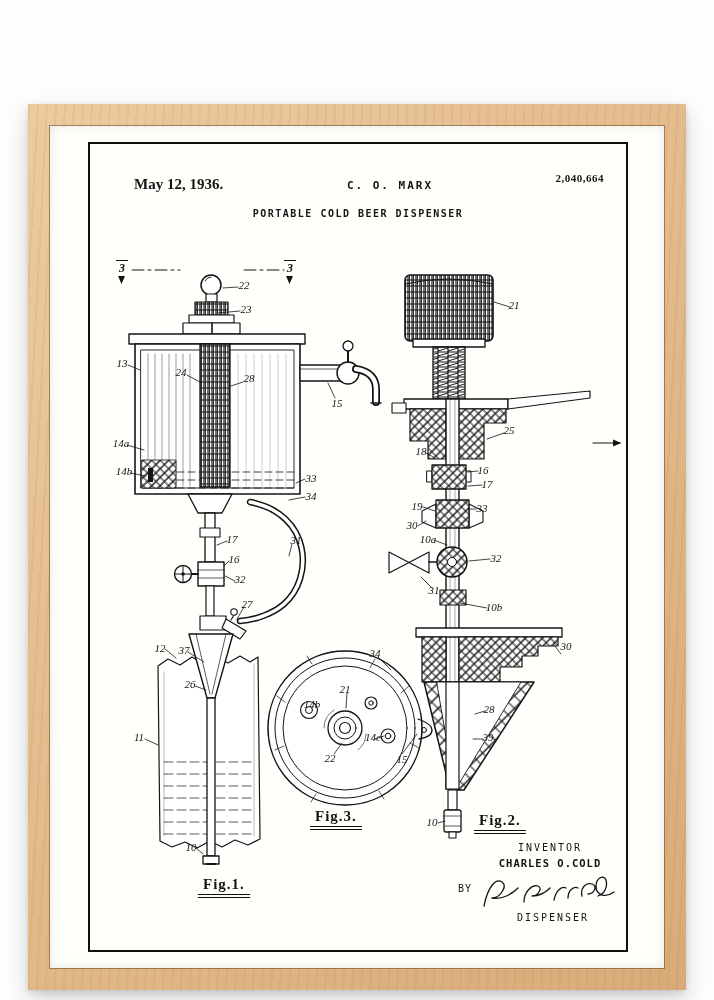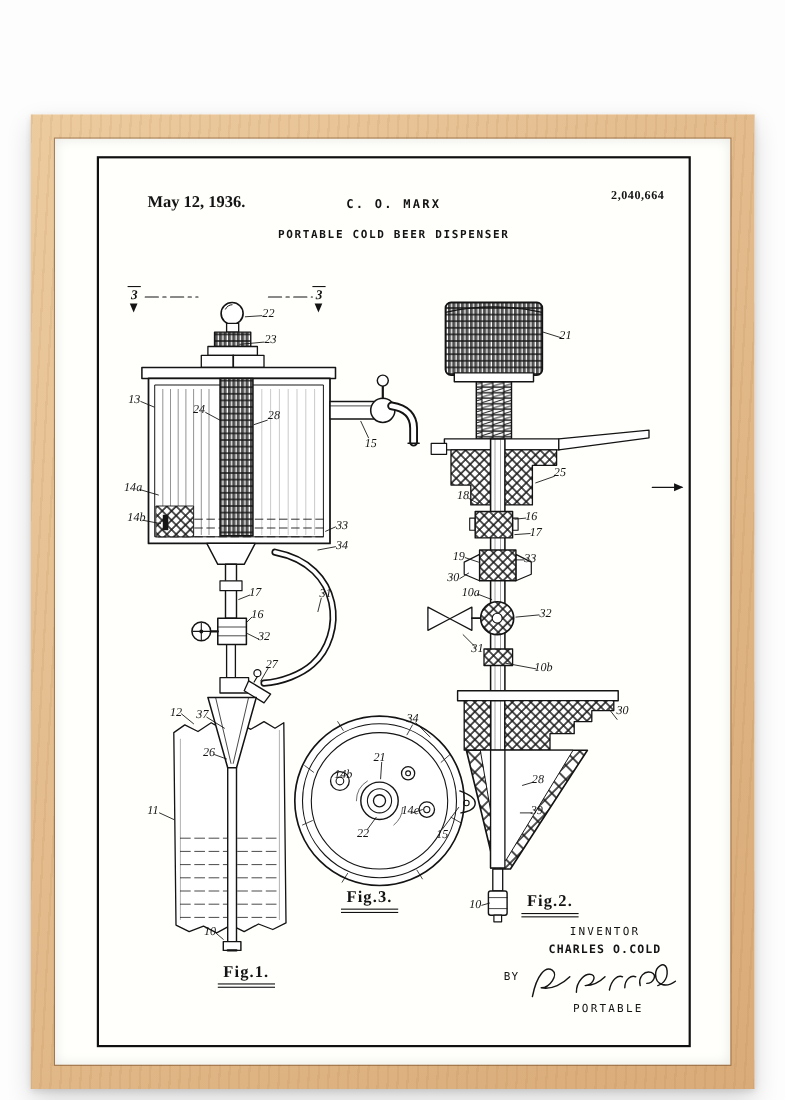--- a/index.html
+++ b/index.html
@@ -8,21 +8,21 @@
   .frame{position:absolute;left:28px;top:57px;width:658px;height:886px;
     background:
       repeating-linear-gradient(93deg,rgba(165,115,60,.10) 0 2px,rgba(255,255,255,0) 2px 9px),
       linear-gradient(135deg,#eccb9f 0%,#e3bb8c 45%,#d9ab78 100%);
     box-shadow:0 10px 22px rgba(0,0,0,.16),0 2px 6px rgba(0,0,0,.12);margin-top:47px;}
   .frame::after{content:"";position:absolute;inset:21px;border:1px solid rgba(110,70,30,.55);pointer-events:none;}
   .paper{position:absolute;inset:22px;background:#fffffc;box-shadow:inset 0 0 12px rgba(0,0,0,.10);}
   .border-rect{position:absolute;left:38px;top:16px;width:540px;height:810px;border:2px solid #101010;box-sizing:border-box;}
   .hdr{position:absolute;white-space:nowrap;}
   .date{left:84px;top:50px;font-weight:bold;font-size:15px;}
-  .author{left:38px;top:53px;width:540px;text-align:center;font-family:"DejaVu Sans Mono",monospace;font-weight:bold;font-size:11px;letter-spacing:2px;}
+  .author{left:38px;top:53px;width:540px;text-align:center;font-family:"DejaVu Sans Mono",monospace;font-weight:bold;font-size:11px;letter-spacing:2px;padding-left:32px;}
   .number{right:60px;top:46px;font-weight:bold;font-size:11px;letter-spacing:.5px;}
   .title{left:38px;top:82px;width:540px;text-align:center;font-family:"DejaVu Sans Mono",monospace;font-weight:bold;font-size:10px;letter-spacing:1.5px;}
   .filed{left:38px;top:104px;width:540px;text-align:center;font-family:"DejaVu Sans Mono",monospace;font-size:10px;letter-spacing:1px;}
   svg.drawing{position:absolute;left:38px;top:16px;width:540px;height:810px;}
   .annotation-layer{position:absolute;left:0;top:0;width:614px;height:842px;}
   .ref{position:absolute;transform:translate(-50%,-50%);font-style:italic;font-size:11px;font-family:"Liberation Serif",serif;white-space:nowrap;}
   .secmark{position:absolute;font-style:italic;font-weight:bold;font-size:12px;border-top:1.5px solid #141414;padding:0 3px;}
   .figlabel{position:absolute;font-weight:bold;font-size:15px;letter-spacing:1px;border-bottom:4px double #101010;padding:0 5px 1px;}
   .tw{position:absolute;font-family:"DejaVu Sans Mono",monospace;white-space:nowrap;}
   .inv-label{left:420px;top:716px;width:160px;text-align:center;font-size:10px;letter-spacing:2px;}
@@ -254,17 +254,17 @@
       <span class="secmark" style="left:66px;top:134px">3</span>
       <span class="secmark" style="left:234px;top:134px">3</span>
 
       <div class="figlabel" style="left:148px;top:750px">Fig.1.</div>
       <div class="figlabel" style="left:260px;top:682px">Fig.3.</div>
       <div class="figlabel" style="left:424px;top:686px">Fig.2.</div>
 
       <div class="tw inv-label">INVENTOR</div>
       <div class="tw inv-name">CHARLES O.COLD</div>
       <div class="tw by-label">BY</div>
-      <div class="tw attorney-label">PORTABLE</div>
+      <div class="tw attorney-label">DISPENSER</div>
 
     </div>
   </div>
 </div>
 
 </body></html>

